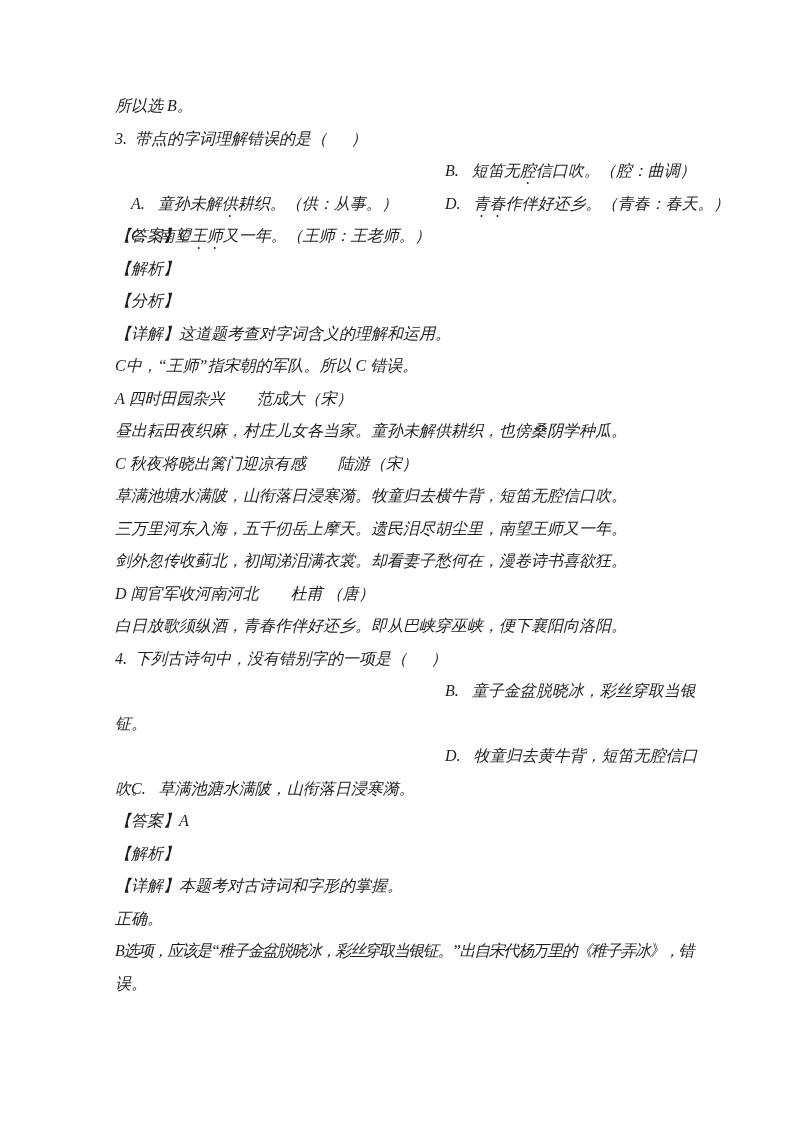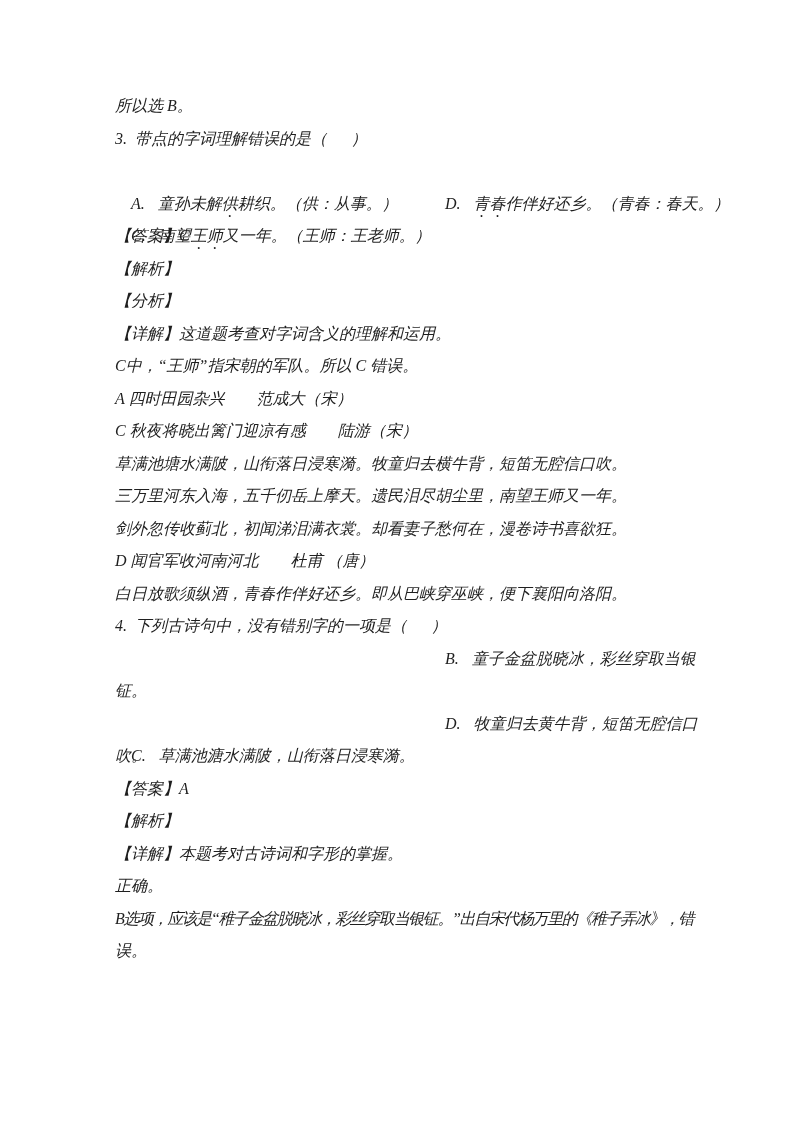--- a/index.html
+++ b/index.html
@@ -29,34 +29,36 @@
 <body>
 
 <div class="doc">
 
   <div class="line">所以选 B。</div>
 
   <div class="line">3.  带点的字词理解错误的是（      ）</div>
 
   <div class="line">
     <span><span class="label">A.</span><span>童孙未解</span><span class="emph">供</span><span>耕织。（供：从事。）</span></span>
+    <span class="col2"><span class="label">B.</span><span>短笛无</span><span class="emph">腔</span><span>信口吹。（腔：曲调）</span></span>
   </div>
 
   <div class="line">
     <span><span class="label">C.</span><span>南望</span><span class="emph">王师</span><span>又一年。（王师：王老师。）</span></span>
     <span class="col2"><span class="label">D.</span><span></span><span class="emph">青春</span><span>作伴好还乡。（青春：春天。）</span></span>
   </div>
 
   <div class="line">【答案】C</div>
   <div class="line">【解析】</div>
   <div class="line">【分析】</div>
   <div class="line">【详解】这道题考查对字词含义的理解和运用。</div>
   <div class="line">C中，“王师”指宋朝的军队。所以 C 错误。</div>
 
   <div class="line">A 四时田园杂兴　　范成大（宋）</div>
+  <div class="line">昼出耘田夜织麻，村庄儿女各当家。童孙未解供耕织，也傍桑阴学种瓜。</div>
   <div class="line">C 秋夜将晓出篱门迎凉有感　　陆游（宋）</div>
   <div class="line">草满池塘水满陂，山衔落日浸寒漪。牧童归去横牛背，短笛无腔信口吹。</div>
   <div class="line">三万里河东入海，五千仞岳上摩天。遗民泪尽胡尘里，南望王师又一年。</div>
   <div class="line">剑外忽传收蓟北，初闻涕泪满衣裳。却看妻子愁何在，漫卷诗书喜欲狂。</div>
   <div class="line">D 闻官军收河南河北　　杜甫 （唐）</div>
   <div class="line">白日放歌须纵酒，青春作伴好还乡。即从巴峡穿巫峡，便下襄阳向洛阳。</div>
 
   <div class="line">4.  下列古诗句中，没有错别字的一项是（      ）</div>
 
   <div class="line">

